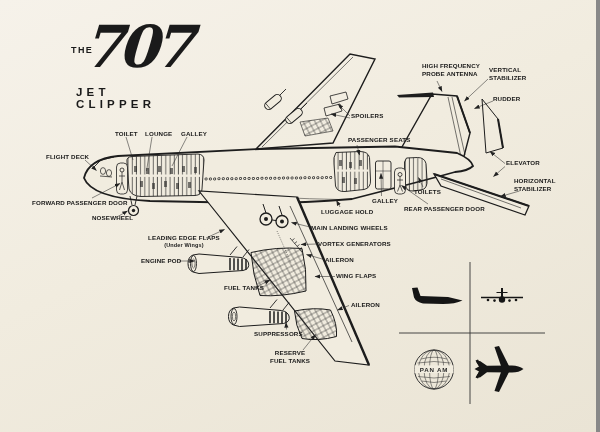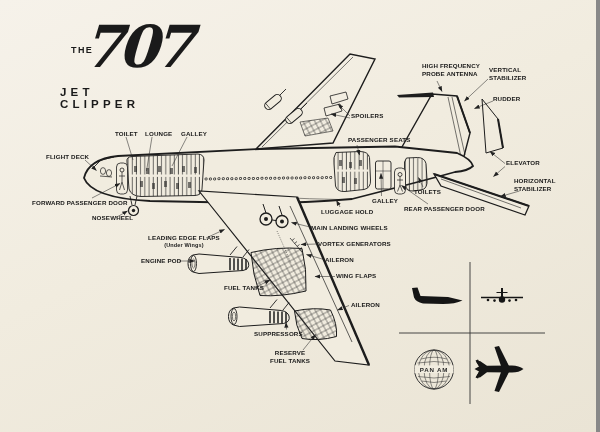--- a/index.html
+++ b/index.html
@@ -10,21 +10,21 @@
   .lbl{position:absolute;z-index:2;font:700 6.2px/1.3 "Liberation Sans",sans-serif;
        color:#181818;letter-spacing:.15px;white-space:nowrap;}
   .lbl.two span{display:block;}
   .lbl .sub{font-size:5.5px;}
   .ctr{text-align:center;}
   
   #title{position:absolute;left:60px;top:18px;z-index:2;color:#1a1a1a;}
   #title .the{position:absolute;left:11px;top:27px;font:700 9px "Liberation Sans",sans-serif;letter-spacing:1.4px;}
   #title .num{position:absolute;left:28px;top:0px;font:italic 700 58px/1 "DejaVu Serif",serif;
               letter-spacing:-5px;transform:skewX(-6deg);}
-  #title .sub2{position:absolute;left:0;top:68px;font:700 11.5px "Liberation Sans",sans-serif;letter-spacing:4.2px;}
+  #title .sub2{position:absolute;left:16px;top:68px;font:700 11.5px "Liberation Sans",sans-serif;letter-spacing:4.2px;}
 </style>
 </head>
 <body>
 
 <div id="stage">
 
   <svg id="art" width="600" height="432" viewBox="0 0 600 432">
     <defs>
       <marker id="ah" markerWidth="7" markerHeight="6" refX="5.2" refY="2.1" orient="auto" markerUnits="userSpaceOnUse">
         <path d="M0,0 L5.6,2.1 L0,4.2 Z" fill="#222"></path>

